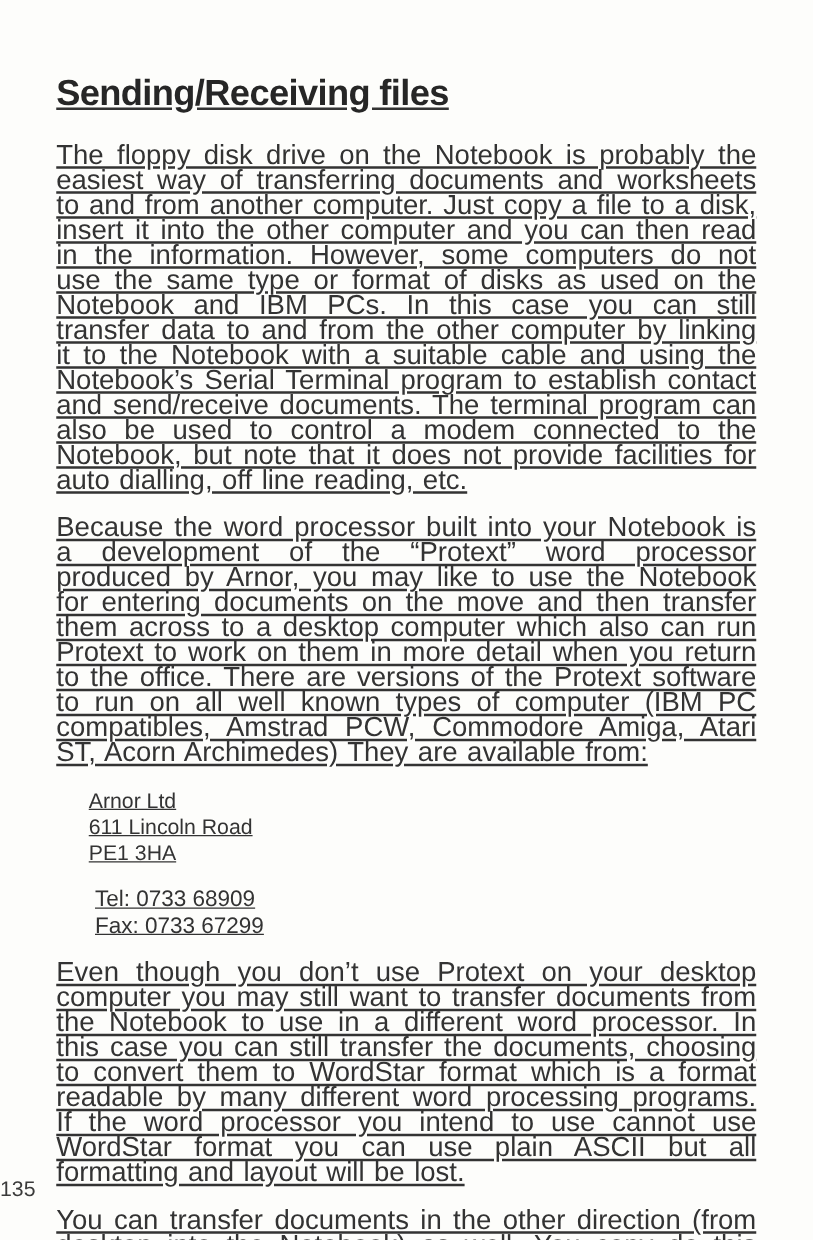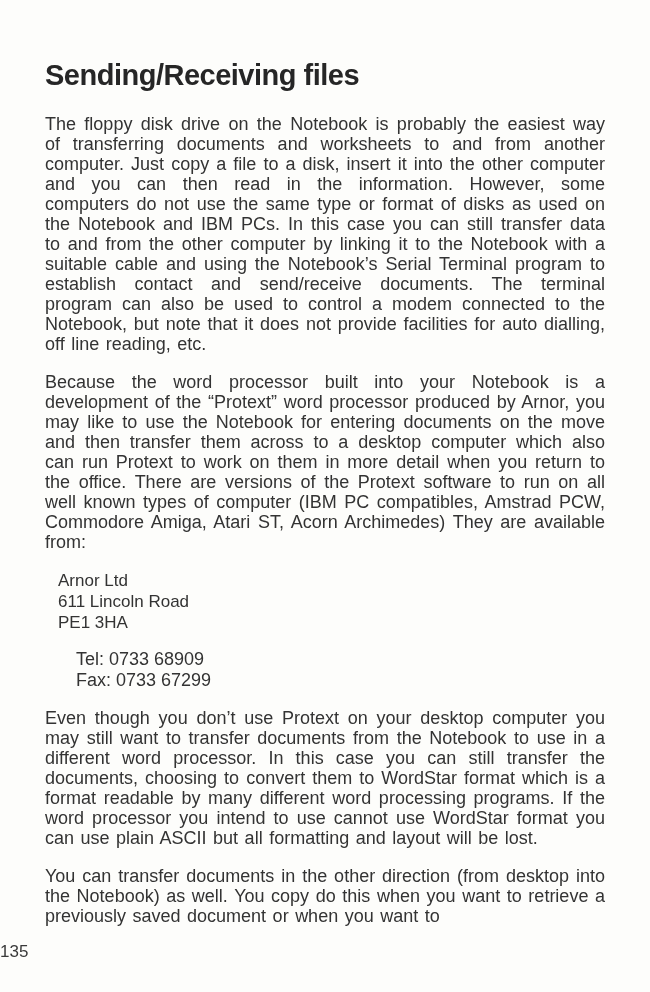--- a/index.html
+++ b/index.html
@@ -13,41 +13,42 @@
     font-family: "Liberation Sans", sans-serif;
     color: #333333;
     overflow: hidden;
   }
   .page {
     position: relative;
     width: 650px;
     height: 992px;
     box-sizing: border-box;
     padding: 58px 45px 12px 45px;
+    text-decoration: underline;
   }
   .heading {
     font-size: 29px;
     line-height: 34px;
     font-weight: bold;
     letter-spacing: -0.5px;
     color: #262626;
     margin: 0 0 22px 0;
   }
   .para {
-    font-size: 18px;
+    font-size: 22px;
     line-height: 20px;
     text-align: justify;
     word-spacing: 1.5px;
     margin: 0 0 18px 0;
   }
   .para.last-of-page {
     margin-bottom: 0;
   }
   .address-block {
-    margin: 0 0 16px 13px;
+    margin: 0 0 16px 26px;
     font-size: 17px;
     line-height: 21px;
   }
   .contact-block {
     margin: 0 0 17px 31px;
     font-size: 18px;
     line-height: 21px;
   }
   .address-line, .contact-line {
     white-space: pre;

